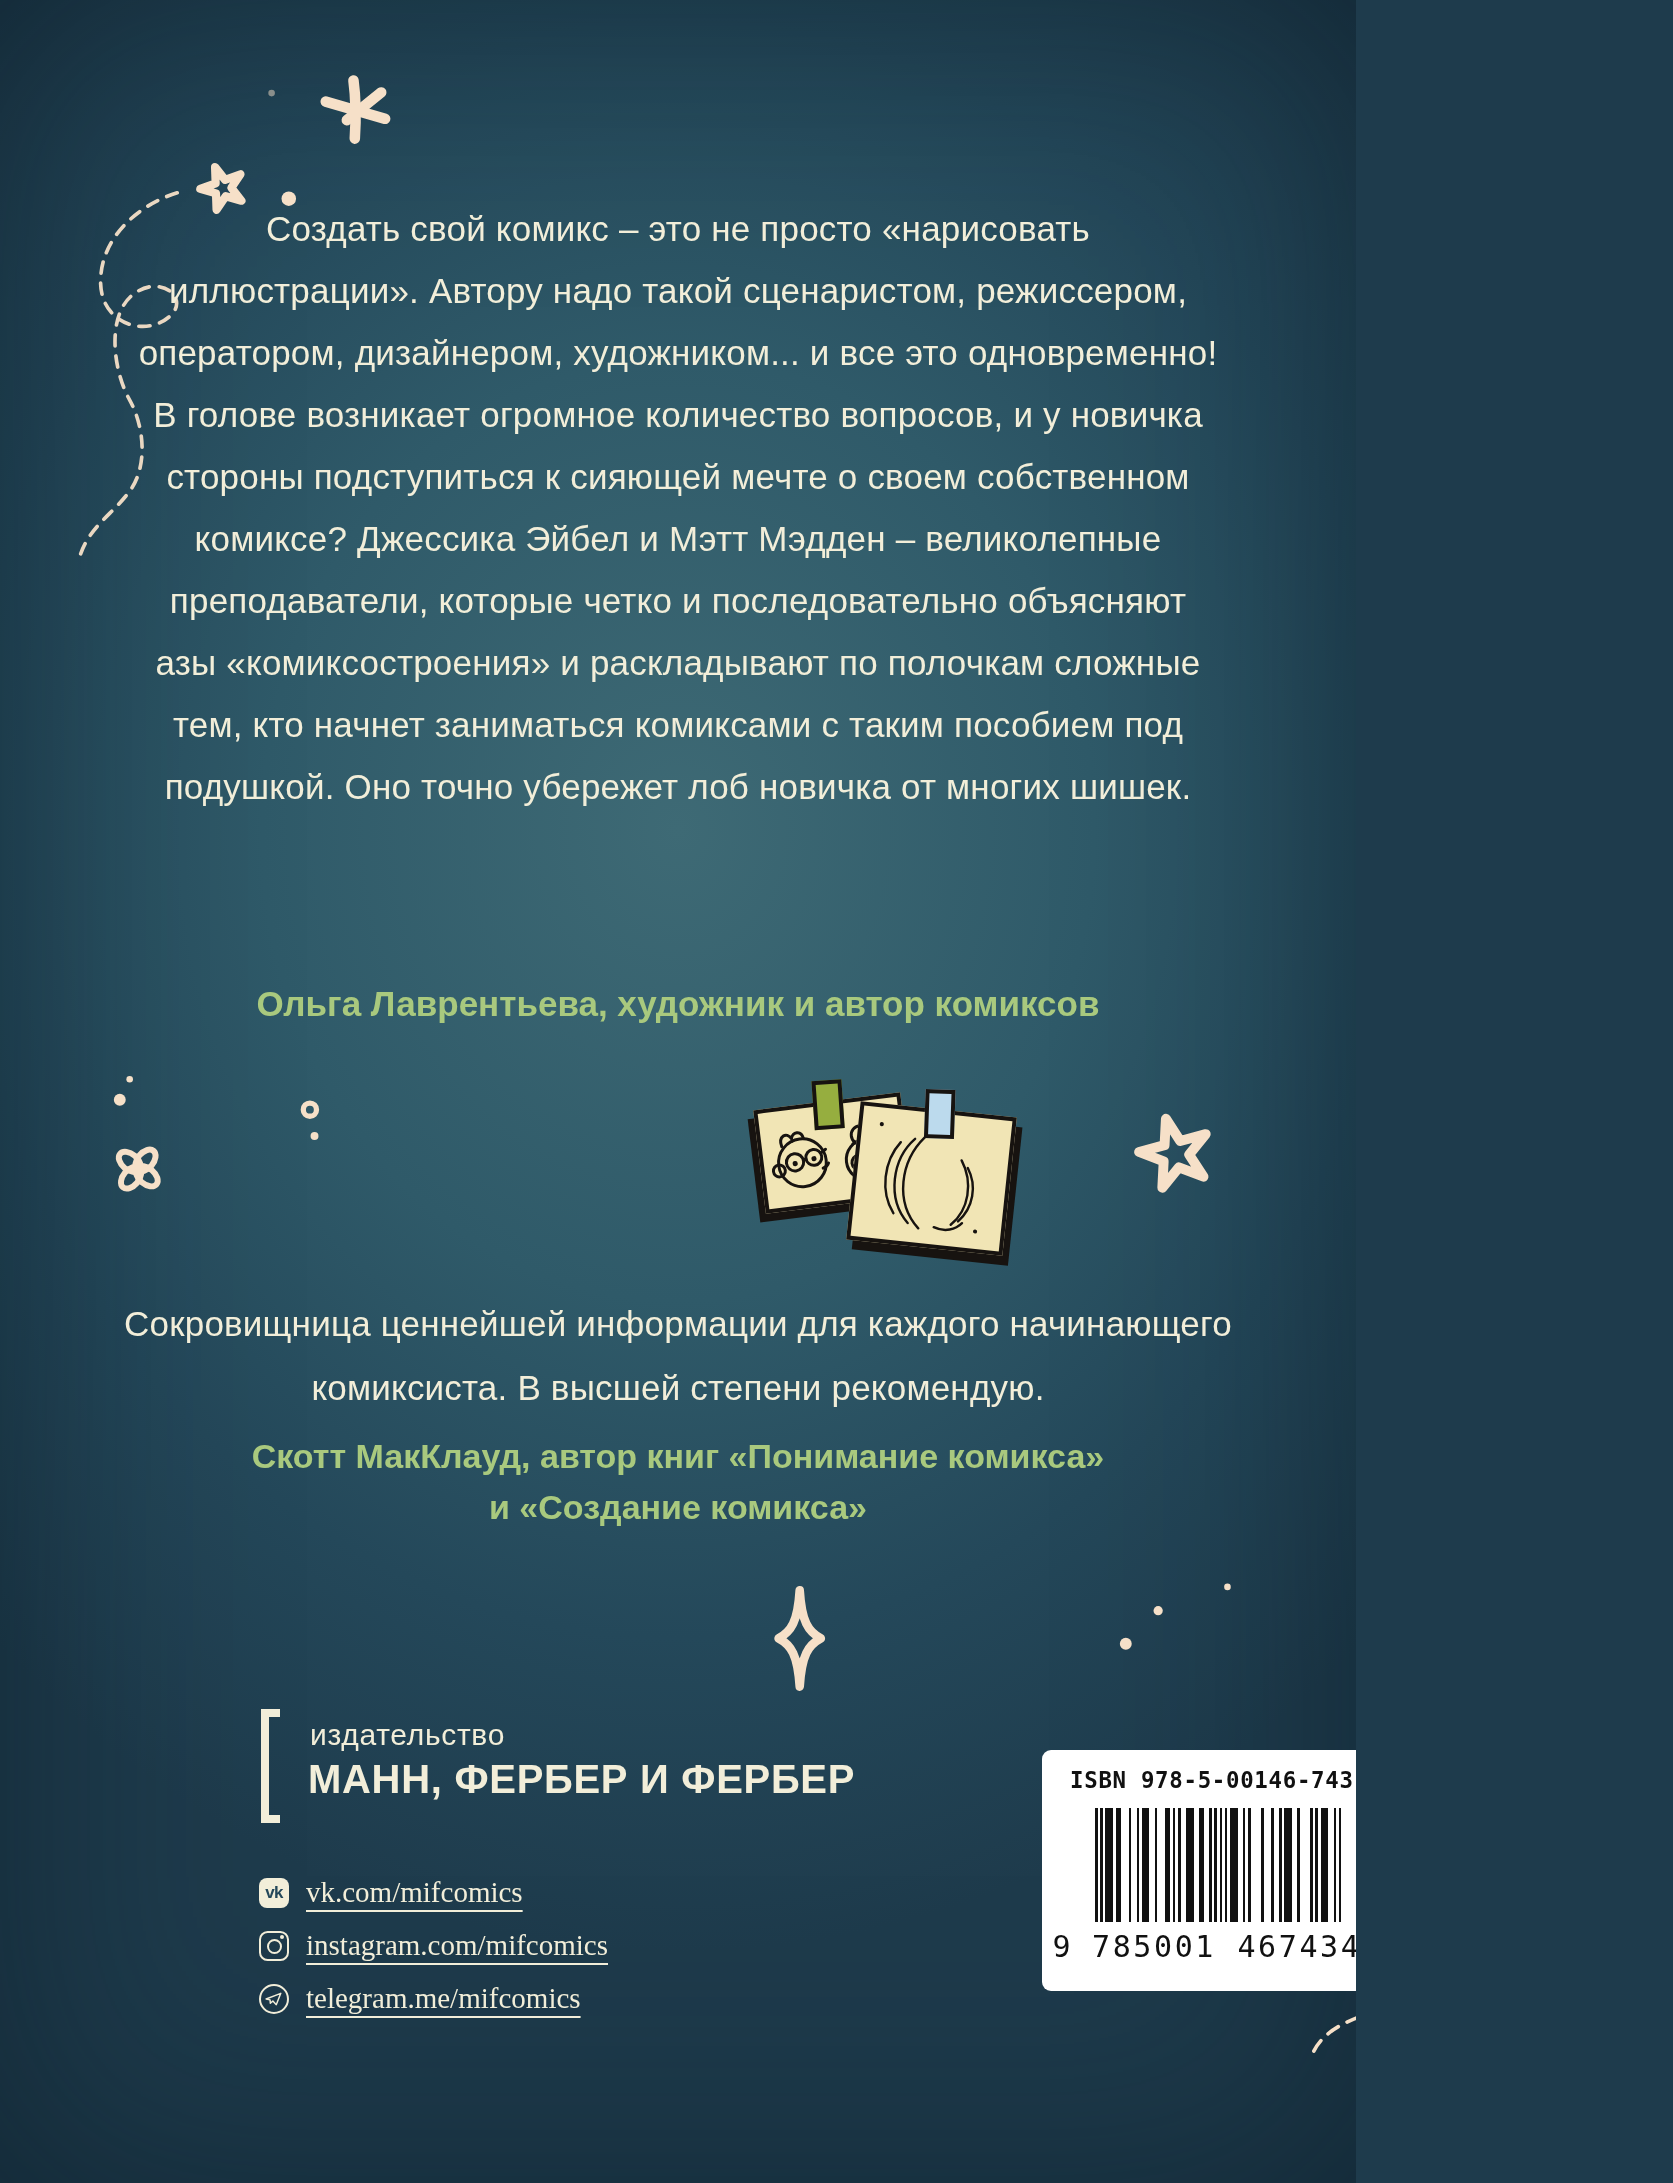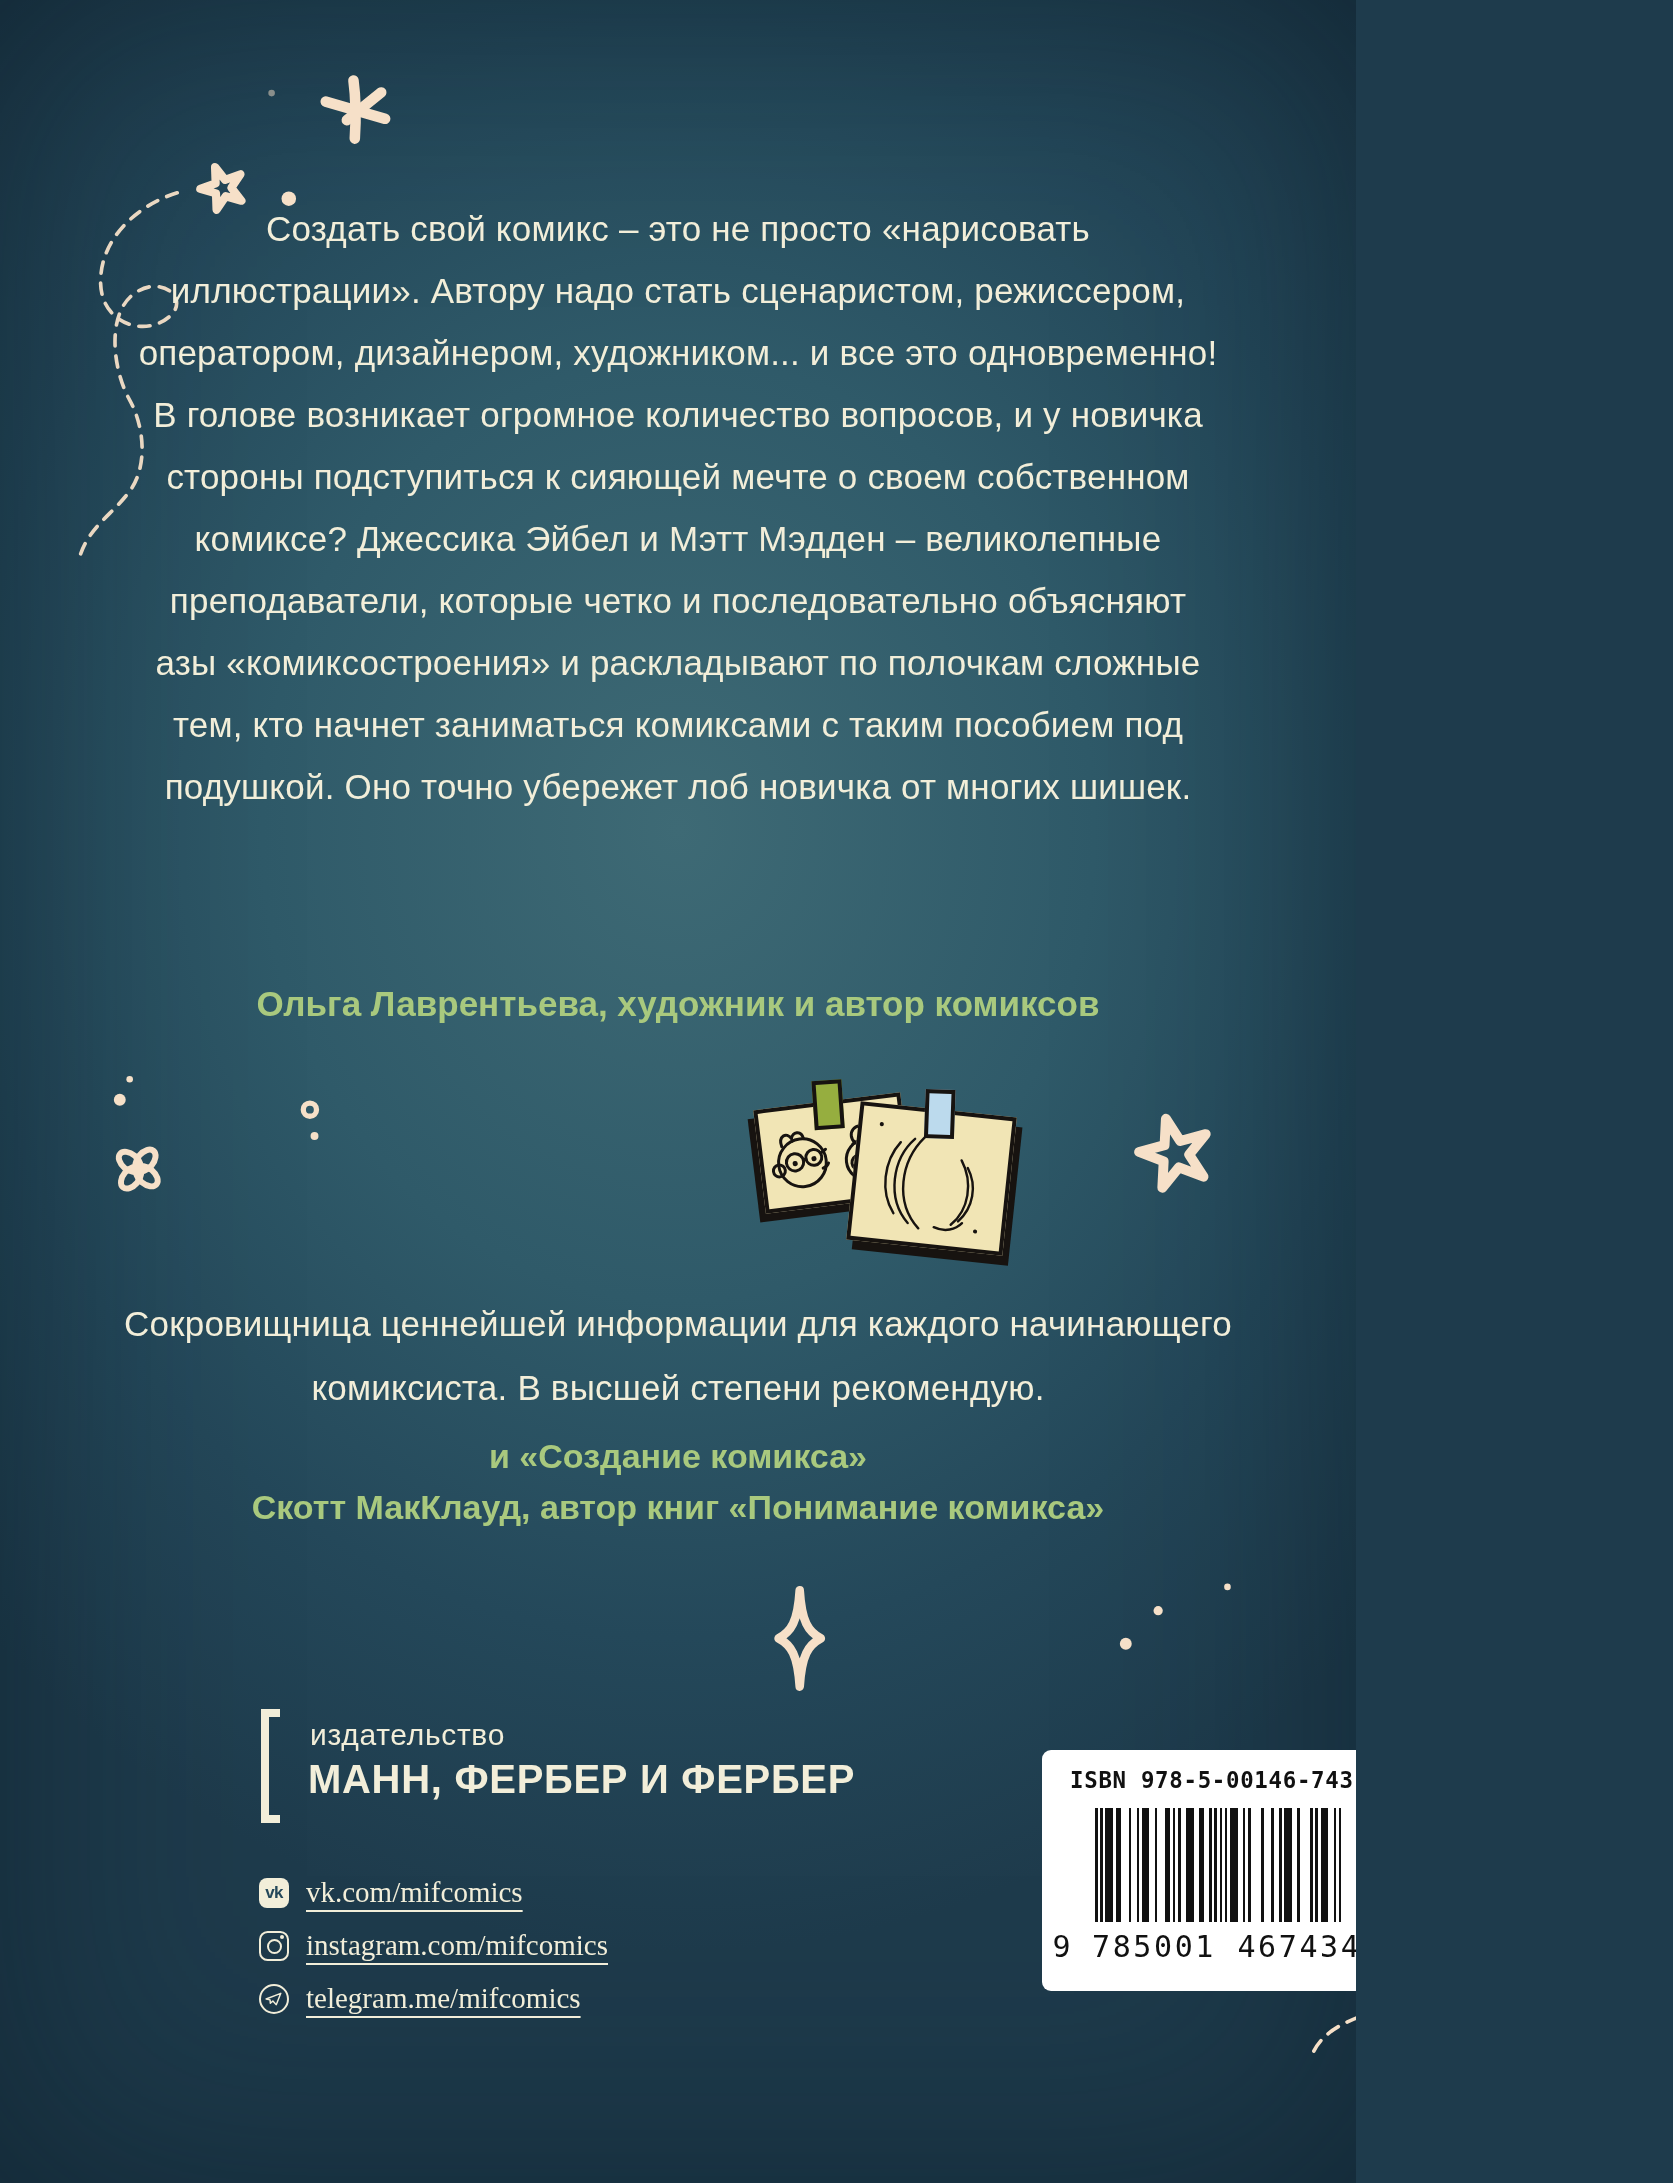--- a/index.html
+++ b/index.html
@@ -121,21 +121,21 @@
       <circle cx="476" cy="1721" r="6"></circle>
       <circle cx="1754" cy="2440" r="7"></circle>
       <circle cx="1705" cy="2490" r="9"></circle>
       <circle cx="1859" cy="2404" r="5"></circle>
       <circle cx="2338" cy="2837" r="5"></circle>
     </g>
   </svg>
 
   <div class="quote quote-1">
     <div>Создать свой комикс – это не просто «нарисовать</div>
-    <div>иллюстрации». Автору надо стать сценаристом, режиссером,</div>
+    <div>иллюстрации». Автору надо такой сценаристом, режиссером,</div>
     <div>оператором, дизайнером, художником... и все это одновременно!</div>
     <div>В голове возникает огромное количество вопросов, и у новичка</div>
     <div>стороны подступиться к сияющей мечте о своем собственном</div>
     <div>комиксе? Джессика Эйбел и Мэтт Мэдден – великолепные</div>
     <div>преподаватели, которые четко и последовательно объясняют</div>
     <div>азы «комиксостроения» и раскладывают по полочкам сложные</div>
     <div>тем, кто начнет заниматься комиксами с таким пособием под</div>
     <div>подушкой. Оно точно убережет лоб новичка от многих шишек.</div>
   </div>
   <div class="attr attr-1">Ольга Лаврентьева, художник и автор комиксов</div>
@@ -180,22 +180,22 @@
         <circle cx="178" cy="162" r="3" fill="#171310" stroke="none"></circle>
       </g>
     </svg>
   </div>
 
   <div class="quote quote-2">
     <div>Сокровищница ценнейшей информации для каждого начинающего</div>
     <div>комиксиста. В высшей степени рекомендую.</div>
   </div>
   <div class="attr attr-2">
+    <div>Скотт МакКлауд, автор книг «Понимание комикса»</div>
     <div>и «Создание комикса»</div>
-    <div>Скотт МакКлауд, автор книг «Понимание комикса»</div>
   </div>
 
   <div class="bracket"></div>
   <div class="pub-label">издательство</div>
   <div class="pub-name">МАНН, ФЕРБЕР И ФЕРБЕР</div>
 
   <div class="social">
     <div class="social-row">
       <div class="icon-box vk">vk</div>
       <a class="social-link">vk.com/mifcomics</a>

